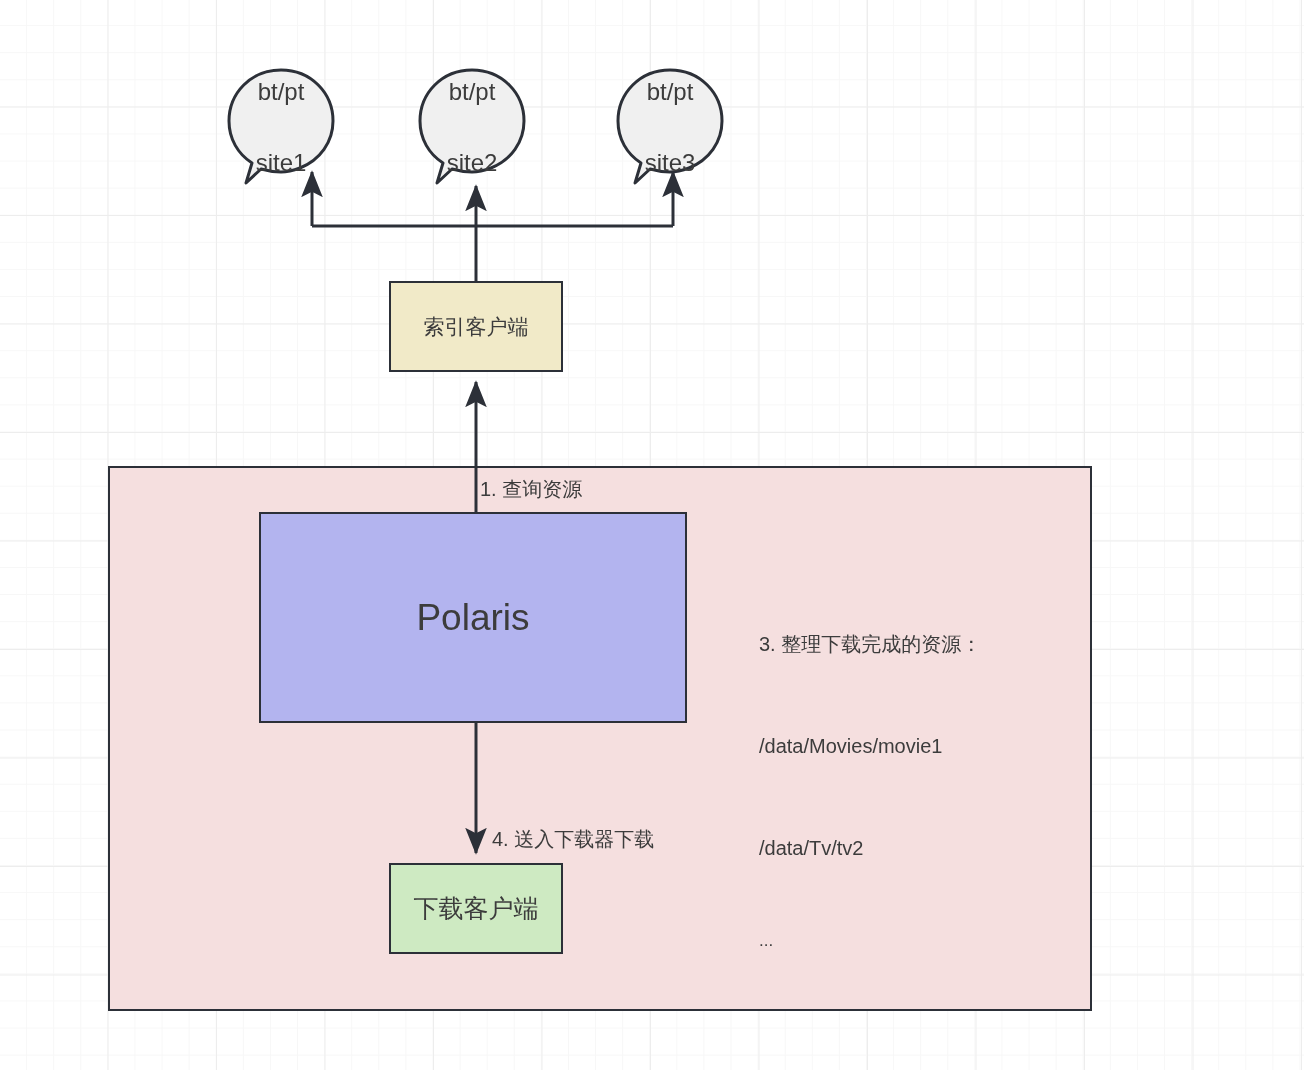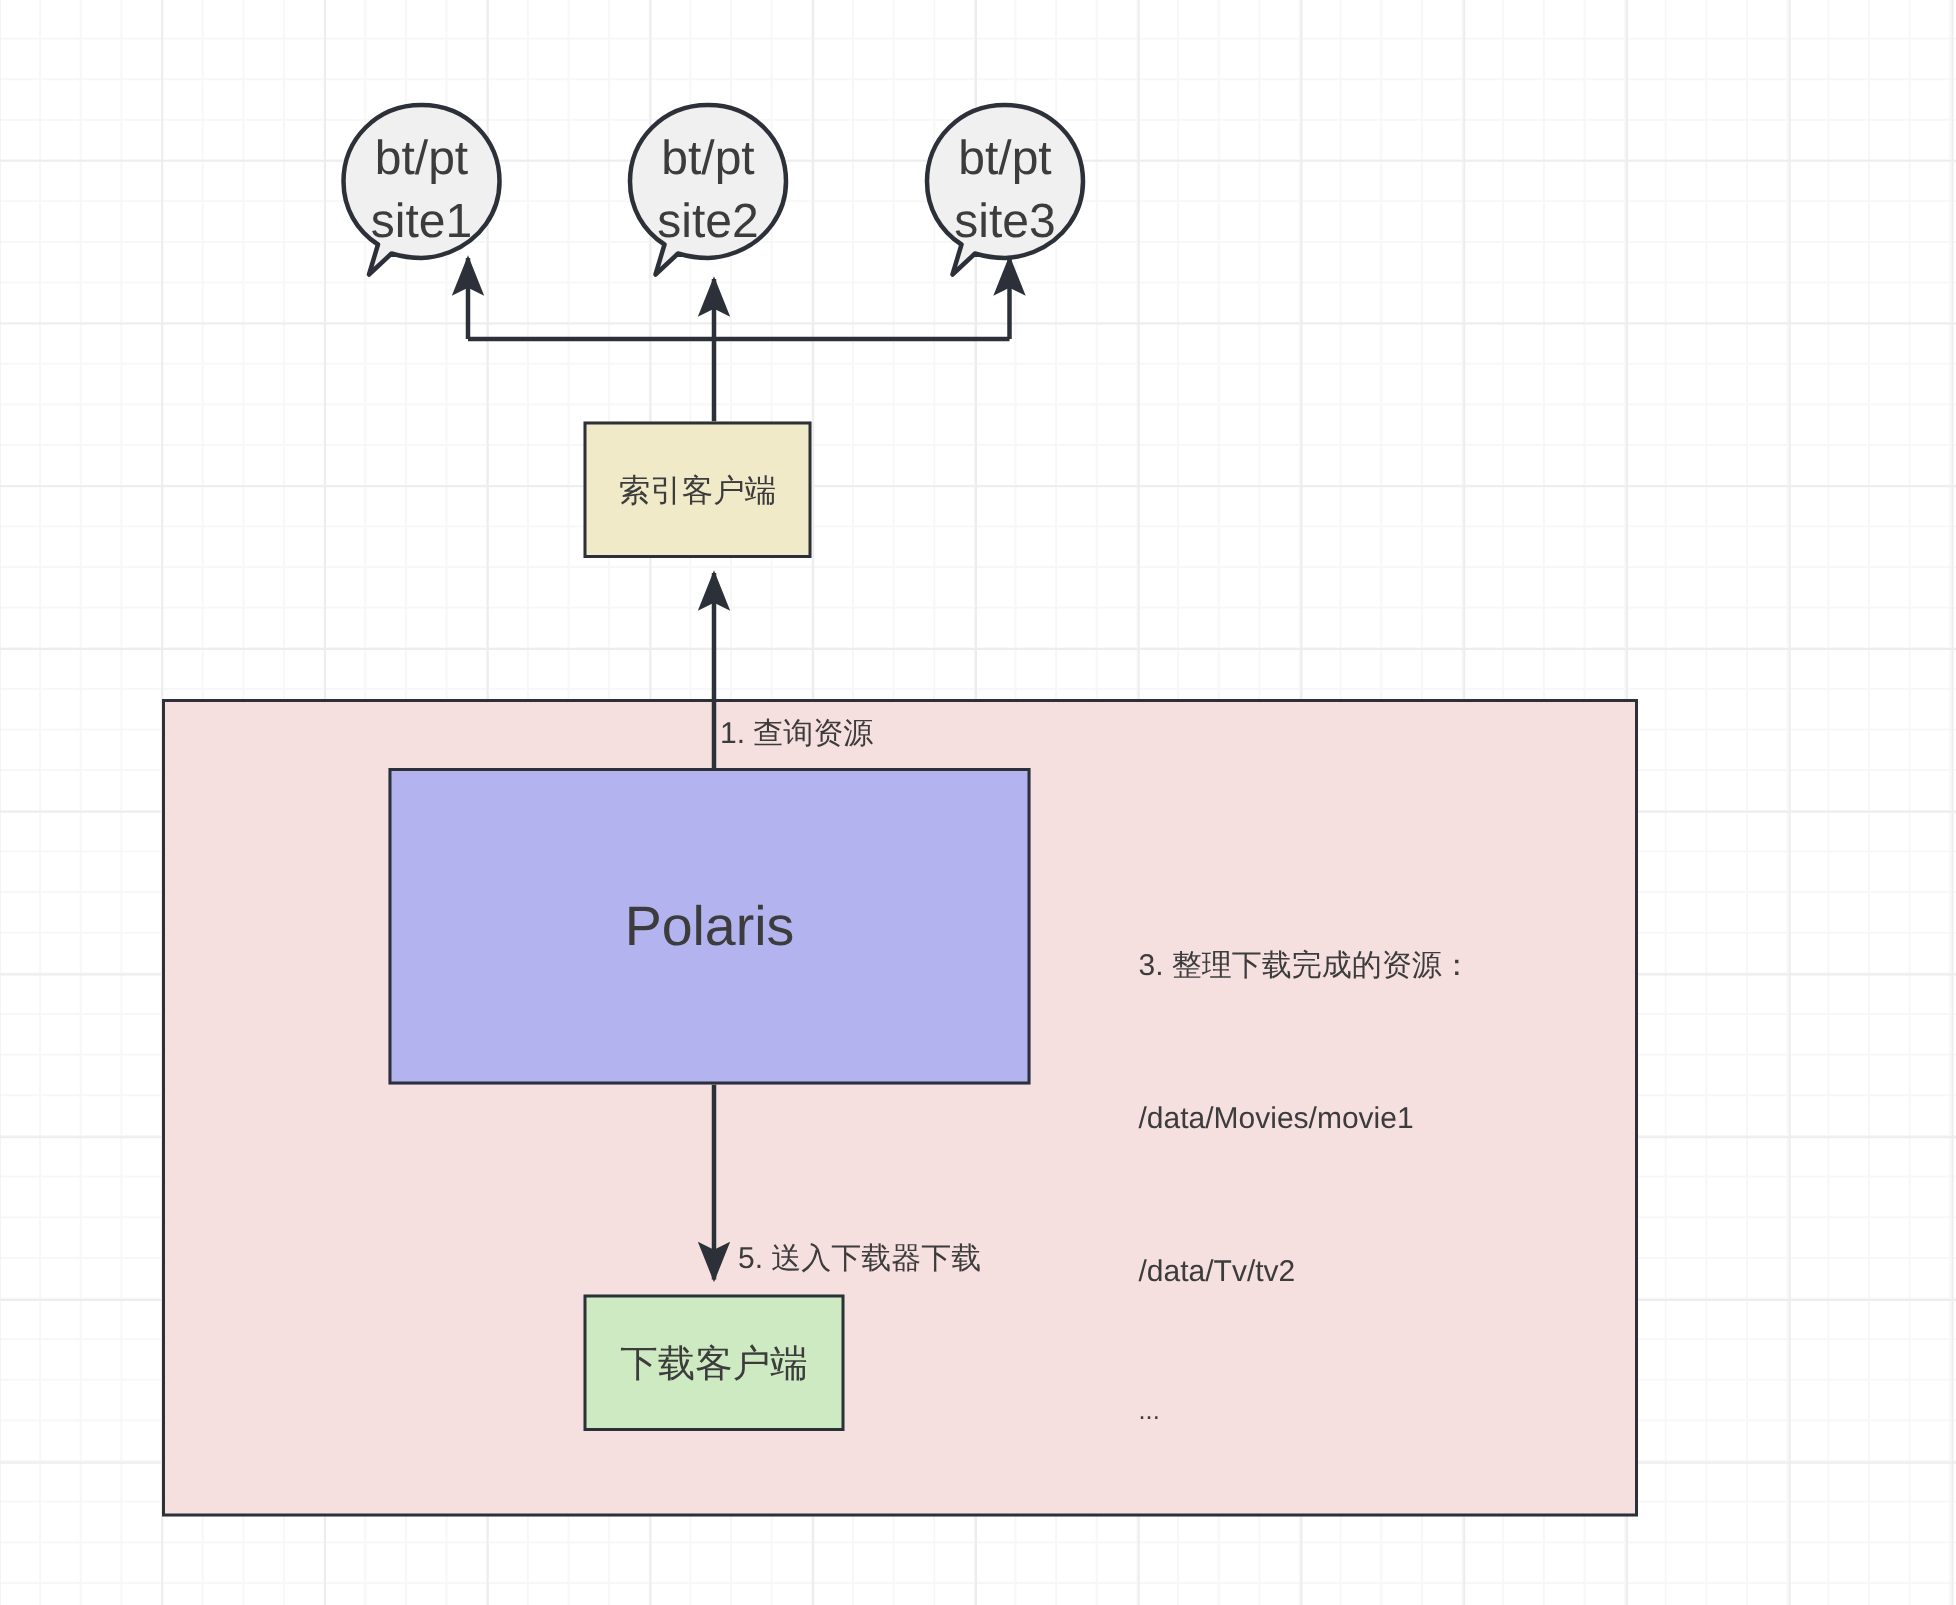--- a/index.html
+++ b/index.html
@@ -37,41 +37,42 @@
     display: flex;
     align-items: center;
     justify-content: center;
     color: #3c3c3c;
   }
   .bubble-label {
     position: absolute;
     display: flex;
     flex-direction: column;
     align-items: center;
-    justify-content: flex-end;
-    color: #3c3c3c;
-    font-size: 32px;
+    justify-content: space-between;
+    color: #3c3c3c;
+    font-size: 24px;
     line-height: 1.32;
     text-align: center;
     pointer-events: none;
+    gap: 39px;
   }
   #pink-container {
     position: absolute;
     left: 108px;
     top: 466px;
     width: 984px;
     height: 545px;
     box-sizing: border-box;
     background: #f5dfdf;
     border: 2px solid #2c3038;
   }
   #index-client {
     left: 389px;
     top: 281px;
-    width: 152px;
+    width: 174px;
     height: 91px;
     background: #f1eac8;
     font-size: 21px;
     justify-content: center;
   }
   #polaris-box {
     left: 259px;
     top: 512px;
     width: 428px;
     height: 211px;
@@ -188,21 +189,21 @@
 
   <div class="node-box" id="polaris-box">
     <span>Polaris</span>
   </div>
 
   <div class="node-box" id="download-client">
     <span>下载客户端</span>
   </div>
 
   <div class="edge-label" id="label-query">1. 查询资源</div>
-  <div class="edge-label" id="label-send">5. 送入下载器下载</div>
+  <div class="edge-label" id="label-send">4. 送入下载器下载</div>
 
   <div id="note-organize">
     <span class="note-line">3. 整理下载完成的资源：</span>
     <span class="note-line">/data/Movies/movie1</span>
     <span class="note-line">/data/Tv/tv2</span>
     <span class="note-ellipsis">...</span>
   </div>
 
 </div>
 

